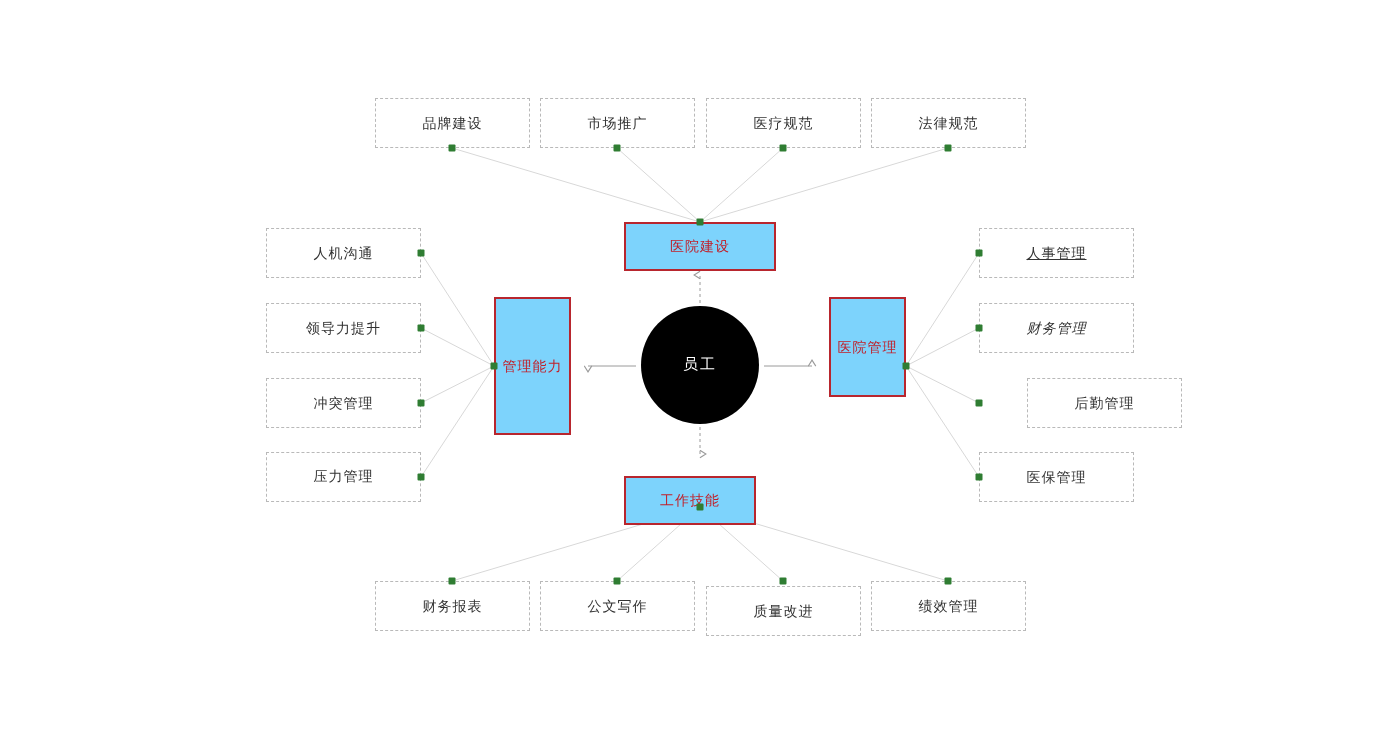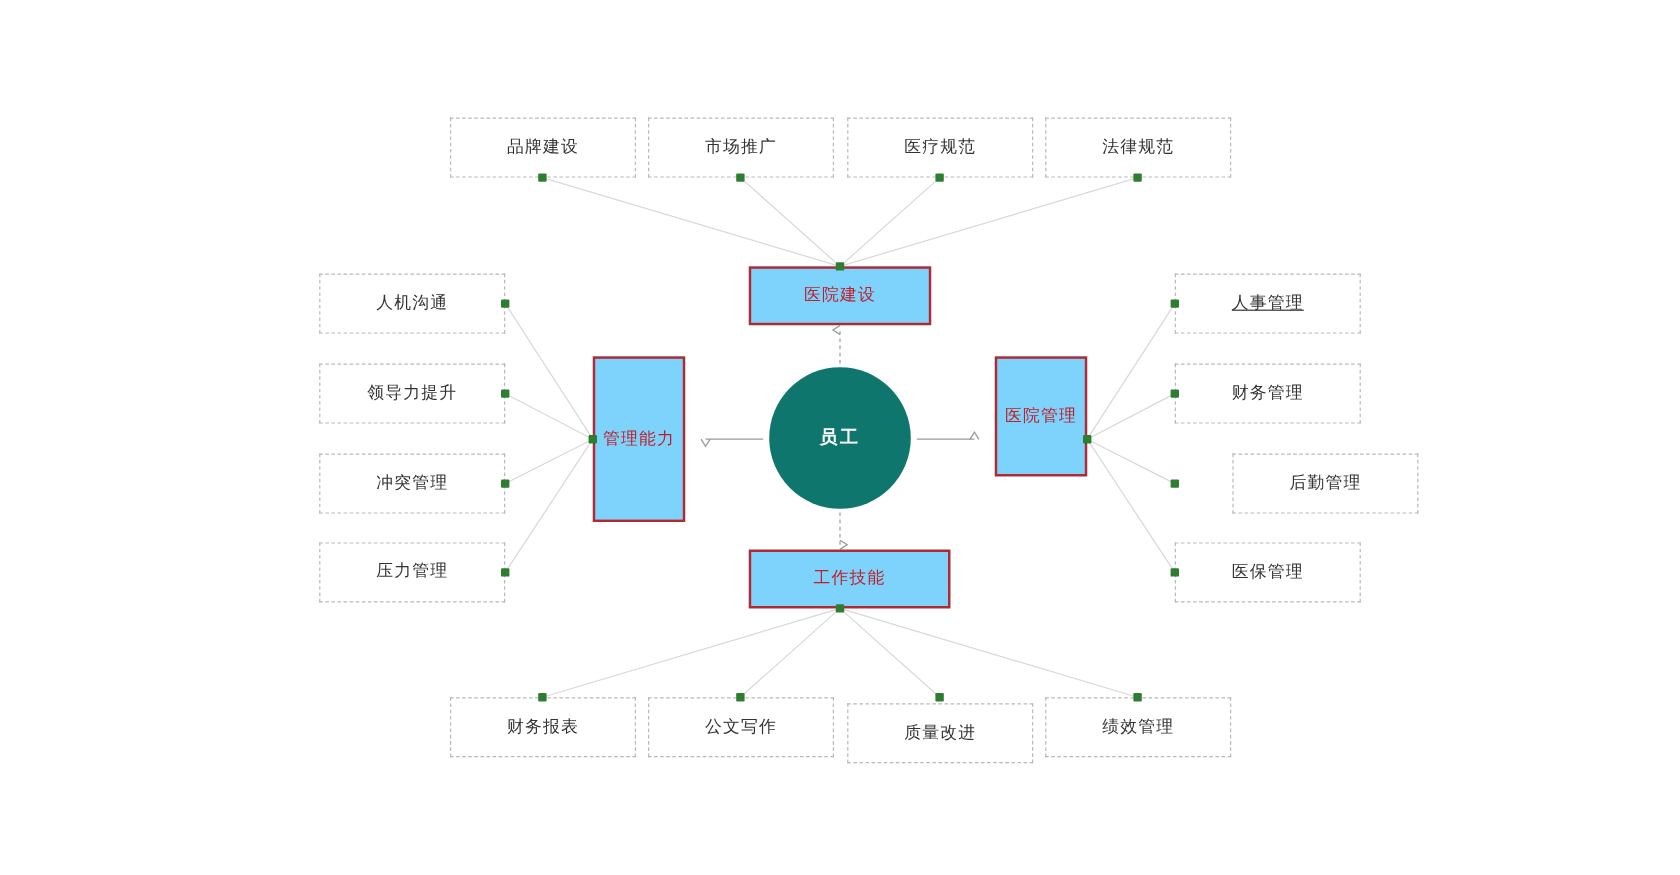--- a/index.html
+++ b/index.html
@@ -105,35 +105,35 @@
         <line x1="948" y1="581" x2="700" y2="507" stroke="#d8d8d8" stroke-width="1"></line>
       </g>
     <g id="arrow-group">
         <line x1="700" y1="303" x2="700" y2="275" stroke="#9a9a9a" stroke-width="1" stroke-dasharray="3,3" marker-end="url(#ah-up)"></line>
         <line x1="700" y1="427" x2="700" y2="454" stroke="#9a9a9a" stroke-width="1" stroke-dasharray="3,3" marker-end="url(#ah-down)"></line>
         <line x1="636" y1="366" x2="588" y2="366" stroke="#9a9a9a" stroke-width="1" marker-end="url(#ah-left)"></line>
         <line x1="764" y1="366" x2="812" y2="366" stroke="#9a9a9a" stroke-width="1" marker-end="url(#ah-right)"></line>
       </g>
   </svg>
 
-  <div class="node core" style="left: 641px; top: 306px; width: 118px; height: 118px; background: #0f766e; font-weight: bold;">
+  <div class="node core" style="left: 641px; top: 306px; width: 118px; height: 118px; background: #000000;">
     <span>员工</span>
   </div>
 
   <div id="branch-layer">
       <div class="node branch" style="left: 624px; top: 222px; width: 152px; height: 49px;">
         <span>医院建设</span>
       </div>
       <div class="node branch" style="left: 494px; top: 297px; width: 77px; height: 138px;">
         <span>管理能力</span>
       </div>
       <div class="node branch" style="left: 829px; top: 297px; width: 77px; height: 100px;">
         <span>医院管理</span>
       </div>
-      <div class="node branch" style="left: 624px; top: 458px; width: 168px; height: 49px;">
+      <div class="node branch" style="left: 624px; top: 476px; width: 132px; height: 49px;">
         <span>工作技能</span>
       </div>
     </div>
   <div id="leaf-layer">
       <div class="node leaf" style="left: 375px; top: 98px; width: 155px; height: 50px;">
         <span>品牌建设</span>
       </div>
       <div class="node leaf" style="left: 540px; top: 98px; width: 155px; height: 50px;">
         <span>市场推广</span>
       </div>
@@ -151,21 +151,21 @@
       </div>
       <div class="node leaf" style="left: 266px; top: 378px; width: 155px; height: 50px;">
         <span>冲突管理</span>
       </div>
       <div class="node leaf" style="left: 266px; top: 452px; width: 155px; height: 50px; font-family: Liberation Mono, monospace;">
         <span>压力管理</span>
       </div>
       <div class="node leaf" style="left: 979px; top: 228px; width: 155px; height: 50px; text-decoration: underline;">
         <span>人事管理</span>
       </div>
-      <div class="node leaf" style="left: 979px; top: 303px; width: 155px; height: 50px;">
+      <div class="node leaf" style="left: 979px; top: 303px; width: 155px; height: 50px; font-style: italic;">
         <span>财务管理</span>
       </div>
       <div class="node leaf" style="left: 1027px; top: 378px; width: 155px; height: 50px;">
         <span>后勤管理</span>
       </div>
       <div class="node leaf" style="left: 979px; top: 452px; width: 155px; height: 50px;">
         <span>医保管理</span>
       </div>
       <div class="node leaf" style="left: 375px; top: 581px; width: 155px; height: 50px;">
         <span>财务报表</span>

